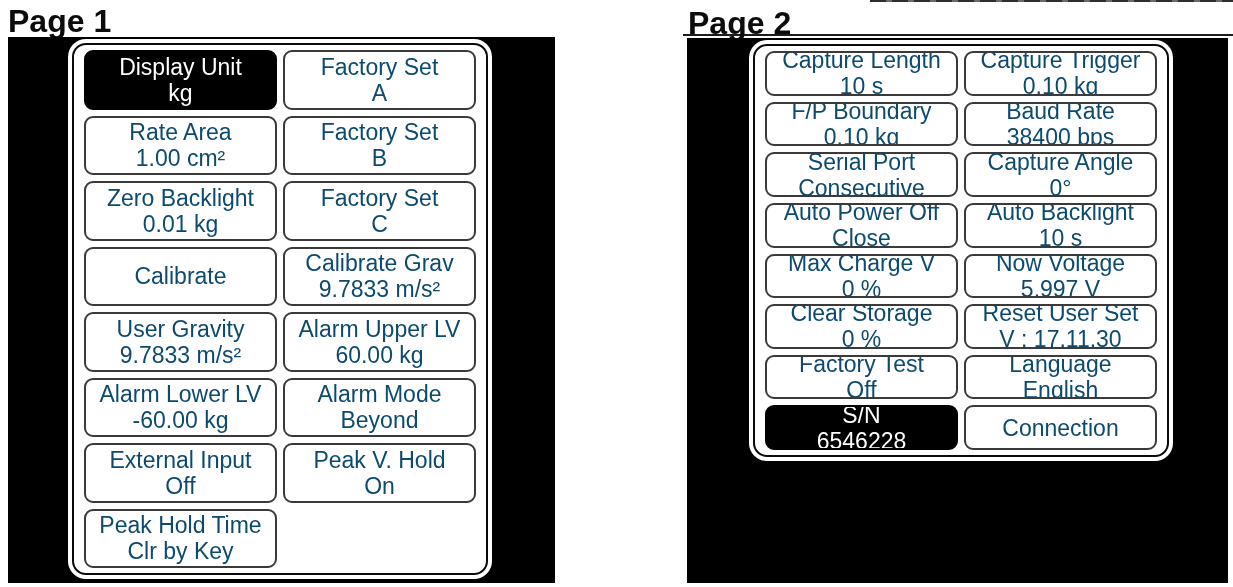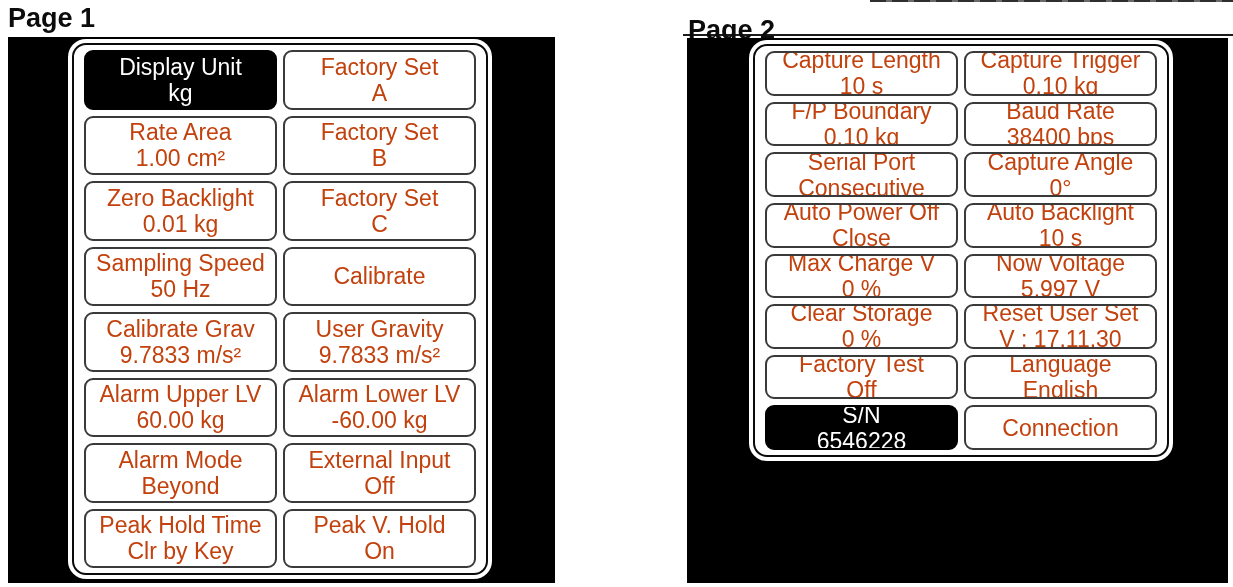--- a/index.html
+++ b/index.html
@@ -1,25 +1,25 @@
 <!DOCTYPE html>
 <html><head>
 <meta charset="utf-8">
 <style>
   html,body{margin:0;padding:0;background:#fff;}
   .canvas{
     position:relative;width:1233px;height:587px;background:#fff;overflow:hidden;
     font-family:"Liberation Sans","DejaVu Sans",sans-serif;
   }
   .page-title{
-    position:absolute;margin:0;font-size:27px;font-weight:bold;color:#0c0c0c;
+    position:absolute;margin:0;font-size:32px;font-weight:bold;color:#0c0c0c;
     letter-spacing:0px;
   }
   .page-title.t1{left:8px;top:3px;}
-  .page-title.t2{left:688px;top:15px;}
+  .page-title.t2{left:688px;top:5px;}
   .top-edge-line{
     position:absolute;left:870px;top:0;width:363px;height:2px;
     background:repeating-linear-gradient(90deg,#2e2e2e 0 16px,#6a6a6a 16px 22px);
   }
   .p2-underline{
     position:absolute;left:683px;top:34px;width:550px;height:2px;background:#1c1c1c;
   }
   .screen{position:absolute;background:#000;}
   .screen.s1{left:8px;top:37px;width:547px;height:546px;}
   .screen.s2{left:687px;top:38px;width:541px;height:545px;}
@@ -27,21 +27,21 @@
     position:absolute;background:#fff;border:2px solid #0a0a0a;border-radius:14px;
     box-shadow:0 0 0 4px #fff;box-sizing:border-box;
     display:grid;grid-template-columns:1fr 1fr;grid-auto-rows:1fr;
     gap:6px;padding:5px 10px;
   }
   .s1 .panel{left:64px;top:6px;width:416px;height:532px;}
   .s2 .panel{left:66px;top:6px;width:416px;height:413px;}
   .btn{
     background:#fff;border:2px solid #3a3a3a;border-radius:9px;
     display:flex;flex-direction:column;align-items:center;justify-content:center;
-    text-align:center;color:#c2410c;font-size:23px;line-height:26px;
+    text-align:center;color:#0c4a6e;font-size:23px;line-height:26px;
     overflow:hidden;cursor:pointer;
   }
   .btn.selected{background:#000;border-color:#000;color:#fff;}
   .btn-label,.btn-value{display:block;white-space:nowrap;}
 </style>
 </head>
 <body>
 
 <div class="canvas">
 
@@ -77,24 +77,20 @@
         <div class="btn">
           <span class="btn-label">Zero Backlight</span>
           <span class="btn-value">0.01 kg</span>
         </div>
 
         <div class="btn">
           <span class="btn-label">Factory Set</span>
           <span class="btn-value">C</span>
         </div>
 
-        <div class="btn">
-          <span class="btn-label">Sampling Speed</span>
-          <span class="btn-value">50 Hz</span>
-        </div>
 
         <div class="btn">
           <span class="btn-label">Calibrate</span>
 
         </div>
 
         <div class="btn">
           <span class="btn-label">Calibrate Grav</span>
           <span class="btn-value">9.7833 m/s²</span>
         </div>
@@ -118,27 +114,27 @@
           <span class="btn-label">Alarm Mode</span>
           <span class="btn-value">Beyond</span>
         </div>
 
         <div class="btn">
           <span class="btn-label">External Input</span>
           <span class="btn-value">Off</span>
         </div>
 
         <div class="btn">
+          <span class="btn-label">Peak V. Hold</span>
+          <span class="btn-value">On</span>
+        </div>
+
+        <div class="btn">
           <span class="btn-label">Peak Hold Time</span>
           <span class="btn-value">Clr by Key</span>
-        </div>
-
-        <div class="btn">
-          <span class="btn-label">Peak V. Hold</span>
-          <span class="btn-value">On</span>
         </div>
       </div>
   </div>
 
   <div class="screen s2">
     <div class="panel">
 
         <div class="btn">
           <span class="btn-label">Capture Length</span>
           <span class="btn-value">10 s</span>

